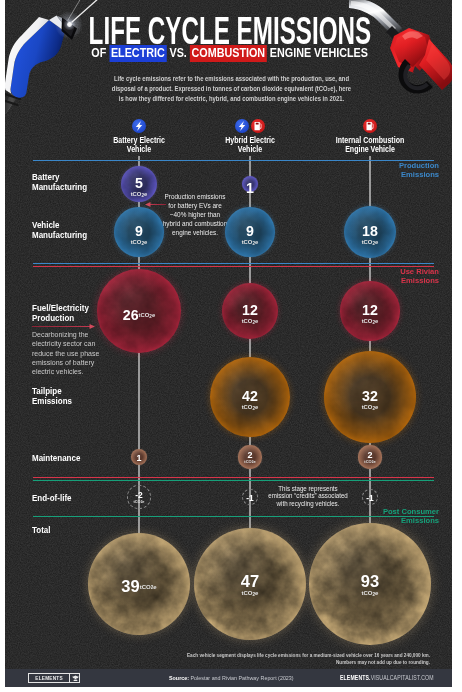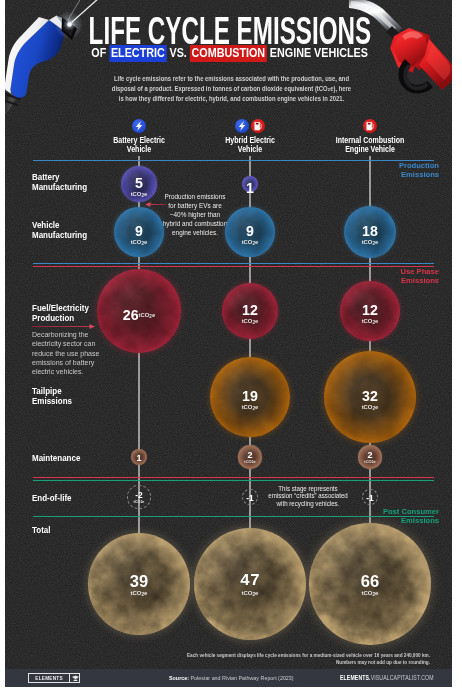--- a/index.html
+++ b/index.html
@@ -260,21 +260,21 @@
         </div>
         <div class="colhead" style="left: 305px; top: 135.5px; width: 120px;"><span>Internal Combustion</span><br><span>Engine Vehicle</span></div>
         <div class="divline" style="top: 159.5px; background: rgb(59, 135, 201); opacity: 1;"></div>
         <div class="divline" style="top: 263px; background: rgb(59, 135, 201); opacity: 1;"></div>
         <div class="divline" style="top: 266px; background: rgb(216, 52, 74); opacity: 1;"></div>
         <div class="divline" style="top: 476.5px; background: rgb(216, 52, 74); opacity: 1;"></div>
         <div class="divline" style="top: 480px; background: rgb(23, 160, 122); opacity: 1;"></div>
         <div class="divline" style="top: 516px; background: rgb(23, 160, 122); opacity: 1;"></div>
         <div class="sectag" style="top: 162px; color: rgb(59, 135, 201);">Production
 Emissions</div>
-        <div class="sectag" style="top: 268px; color: rgb(216, 52, 74);">Use Phase
+        <div class="sectag" style="top: 268px; color: rgb(216, 52, 74);">Use Rivian
 Emissions</div>
         <div class="sectag" style="top: 508px; color: rgb(23, 160, 122);">Post Consumer
 Emissions</div>
         <div class="rlabel" style="top: 172px;">Battery
 Manufacturing</div>
         <div class="rlabel" style="top: 220px;">Vehicle
 Manufacturing</div>
         <div class="rlabel" style="top: 303px;">Fuel/Electricity
 Production</div>
         <div class="rlabel" style="top: 386px;">Tailpipe
@@ -387,21 +387,21 @@
             <div class="u" style="font-size:5.9px;line-height:6.490000000000001px;margin-top:2.41px;">tCO<sub style="font-size:4.602px;bottom:0;vertical-align:baseline;position:relative;top:0.16em;">2</sub>e</div>
           </div>
         </div>
         <div class="bub" style="left: 204.828px; top: 356.828px; width: 80.3433px; height: 80.3433px; background: radial-gradient(circle, rgba(0, 0, 0, 0) 0%, rgba(0, 0, 0, 0) 80%, rgb(255, 145, 16) 93%, rgb(255, 145, 16) 100%), radial-gradient(circle at 36% 30%, rgba(255, 255, 255, 0.08) 0%, rgba(255, 255, 255, 0) 45%), radial-gradient(circle, rgb(79, 58, 33) 0%, rgb(79, 58, 33) 30%, rgb(169, 98, 13) 66%, rgb(240, 131, 0) 88%, rgb(255, 145, 16) 100%); box-shadow: rgba(240, 131, 0, 0.25) 0px 0px 6.8px 0.8px;">
           <div style="position: absolute; left: 0px; top: 0px; width: 80.3433px; height: 80.3433px; border-radius: 50%; overflow: hidden; pointer-events: none; mask-image: radial-gradient(circle at 46% 56%, rgb(0, 0, 0) 0%, rgb(0, 0, 0) 46%, rgba(0, 0, 0, 0.35) 76%, transparent 92%); mix-blend-mode: multiply; opacity: 0.45;">
             <svg width="80.34326356328823" height="80.34326356328823" style="display:block;">
               <rect width="80.34326356328823" height="80.34326356328823" filter="url(#fSmoke2)"></rect>
             </svg>
           </div>
           <div style="transform:translateY(4.2px);display:flex;flex-direction:column;align-items:center;">
-            <div class="v" style="font-size:14.2px;line-height:10.792px;">19</div>
+            <div class="v" style="font-size:14.2px;line-height:10.792px;">42</div>
             <div class="u" style="font-size:5.9px;line-height:6.490000000000001px;margin-top:2.41px;">tCO<sub style="font-size:4.602px;bottom:0;vertical-align:baseline;position:relative;top:0.16em;">2</sub>e</div>
           </div>
         </div>
         <div class="bub" style="left: 318.614px; top: 350.614px; width: 92.7724px; height: 92.7724px; background: radial-gradient(circle, rgba(0, 0, 0, 0) 0%, rgba(0, 0, 0, 0) 80%, rgb(255, 145, 16) 93%, rgb(255, 145, 16) 100%), radial-gradient(circle at 36% 30%, rgba(255, 255, 255, 0.08) 0%, rgba(255, 255, 255, 0) 45%), radial-gradient(circle, rgb(79, 58, 33) 0%, rgb(79, 58, 33) 30%, rgb(169, 98, 13) 66%, rgb(240, 131, 0) 88%, rgb(255, 145, 16) 100%); box-shadow: rgba(240, 131, 0, 0.25) 0px 0px 7.9px 0.9px;">
           <div style="position: absolute; left: 0px; top: 0px; width: 92.7724px; height: 92.7724px; border-radius: 50%; overflow: hidden; pointer-events: none; mask-image: radial-gradient(circle at 46% 56%, rgb(0, 0, 0) 0%, rgb(0, 0, 0) 46%, rgba(0, 0, 0, 0.35) 76%, transparent 92%); mix-blend-mode: multiply; opacity: 0.45;">
             <svg width="92.77240969167504" height="92.77240969167504" style="display:block;">
               <rect width="92.77240969167504" height="92.77240969167504" filter="url(#fSmoke2)"></rect>
             </svg>
           </div>
           <div style="transform:translateY(4.2px);display:flex;flex-direction:column;align-items:center;">
@@ -441,44 +441,44 @@
           <div style="transform:translateY(1.2px);display:flex;flex-direction:column;align-items:center;">
             <div class="v" style="font-size:8.4px;line-height:6.384px;">-1</div>
           </div>
         </div>
         <div class="bub" style="left: 82.791px; top: 532.791px; width: 102.418px; height: 102.418px; background: radial-gradient(circle, rgba(0, 0, 0, 0) 0%, rgba(0, 0, 0, 0) 80%, rgb(240, 214, 158) 93%, rgb(240, 214, 158) 100%), radial-gradient(circle at 36% 30%, rgba(255, 255, 255, 0.08) 0%, rgba(255, 255, 255, 0) 45%), radial-gradient(circle, rgb(106, 90, 62) 0%, rgb(106, 90, 62) 30%, rgb(192, 164, 114) 66%, rgb(226, 193, 136) 88%, rgb(240, 214, 158) 100%); box-shadow: rgba(226, 193, 136, 0.25) 0px 0px 8.7px 1px;">
           <div style="position: absolute; left: 0px; top: 0px; width: 102.418px; height: 102.418px; border-radius: 50%; overflow: hidden; pointer-events: none; mask-image: radial-gradient(circle at 46% 56%, rgb(0, 0, 0) 0%, rgb(0, 0, 0) 46%, rgba(0, 0, 0, 0.35) 76%, transparent 92%); mix-blend-mode: multiply; opacity: 0.72;">
             <svg width="102.41796717373373" height="102.41796717373373" style="display:block;">
               <rect width="102.41796717373373" height="102.41796717373373" filter="url(#fSmoke)"></rect>
             </svg>
           </div>
-          <div style="transform:translateY(2.4px);display:flex;flex-direction:column;align-items:center;">
+          <div style="transform:translateY(2.4px);display:flex;flex-direction:row;align-items:center;">
             <div class="v" style="font-size:16.5px;line-height:12.540000000000001px;">39</div>
             <div class="u" style="font-size:6px;line-height:6.6000000000000005px;margin-top:2.81px;">tCO<sub style="font-size:4.68px;bottom:0;vertical-align:baseline;position:relative;top:0.16em;">2</sub>e</div>
           </div>
         </div>
         <div class="bub" style="left: 188.784px; top: 527.784px; width: 112.433px; height: 112.433px; background: radial-gradient(circle, rgba(0, 0, 0, 0) 0%, rgba(0, 0, 0, 0) 80%, rgb(240, 214, 158) 93%, rgb(240, 214, 158) 100%), radial-gradient(circle at 36% 30%, rgba(255, 255, 255, 0.08) 0%, rgba(255, 255, 255, 0) 45%), radial-gradient(circle, rgb(106, 90, 62) 0%, rgb(106, 90, 62) 30%, rgb(192, 164, 114) 66%, rgb(226, 193, 136) 88%, rgb(240, 214, 158) 100%); box-shadow: rgba(226, 193, 136, 0.25) 0px 0px 9.6px 1.1px;">
           <div style="position: absolute; left: 0px; top: 0px; width: 112.433px; height: 112.433px; border-radius: 50%; overflow: hidden; pointer-events: none; mask-image: radial-gradient(circle at 46% 56%, rgb(0, 0, 0) 0%, rgb(0, 0, 0) 46%, rgba(0, 0, 0, 0.35) 76%, transparent 92%); mix-blend-mode: multiply; opacity: 0.72;">
             <svg width="112.43273544657711" height="112.43273544657711" style="display:block;">
               <rect width="112.43273544657711" height="112.43273544657711" filter="url(#fSmoke)"></rect>
             </svg>
           </div>
           <div style="transform:translateY(2.4px);display:flex;flex-direction:column;align-items:center;">
-            <div class="v" style="font-size:16.5px;line-height:12.540000000000001px;font-family:Liberation Mono, monospace;">47</div>
+            <div class="v" style="font-size:16.5px;line-height:12.540000000000001px;">47</div>
             <div class="u" style="font-size:6px;line-height:6.6000000000000005px;margin-top:2.81px;">tCO<sub style="font-size:4.68px;bottom:0;vertical-align:baseline;position:relative;top:0.16em;">2</sub>e</div>
           </div>
         </div>
         <div class="bub" style="left: 304.187px; top: 523.187px; width: 121.626px; height: 121.626px; background: radial-gradient(circle, rgba(0, 0, 0, 0) 0%, rgba(0, 0, 0, 0) 80%, rgb(240, 214, 158) 93%, rgb(240, 214, 158) 100%), radial-gradient(circle at 36% 30%, rgba(255, 255, 255, 0.08) 0%, rgba(255, 255, 255, 0) 45%), radial-gradient(circle, rgb(106, 90, 62) 0%, rgb(106, 90, 62) 30%, rgb(192, 164, 114) 66%, rgb(226, 193, 136) 88%, rgb(240, 214, 158) 100%); box-shadow: rgba(226, 193, 136, 0.25) 0px 0px 10.3px 1.2px;">
           <div style="position: absolute; left: 0px; top: 0px; width: 121.626px; height: 121.626px; border-radius: 50%; overflow: hidden; pointer-events: none; mask-image: radial-gradient(circle at 46% 56%, rgb(0, 0, 0) 0%, rgb(0, 0, 0) 46%, rgba(0, 0, 0, 0.35) 76%, transparent 92%); mix-blend-mode: multiply; opacity: 0.72;">
             <svg width="121.62565518836887" height="121.62565518836887" style="display:block;">
               <rect width="121.62565518836887" height="121.62565518836887" filter="url(#fSmoke)"></rect>
             </svg>
           </div>
           <div style="transform:translateY(2.4px);display:flex;flex-direction:column;align-items:center;">
-            <div class="v" style="font-size:16.5px;line-height:12.540000000000001px;">66</div>
+            <div class="v" style="font-size:16.5px;line-height:12.540000000000001px;">93</div>
             <div class="u" style="font-size:6px;line-height:6.6000000000000005px;margin-top:2.81px;">tCO<sub style="font-size:4.68px;bottom:0;vertical-align:baseline;position:relative;top:0.16em;">2</sub>e</div>
           </div>
         </div>
       </div>
 
     <div class="footnote">Each vehicle segment displays life cycle emissions for a medium-sized vehicle over 16 years and 240,000 km.
 Numbers may not add up due to rounding.</div>
     <div class="footer"></div>
     <div class="flogo">
       <span class="ftxt">ELEMENTS</span>

